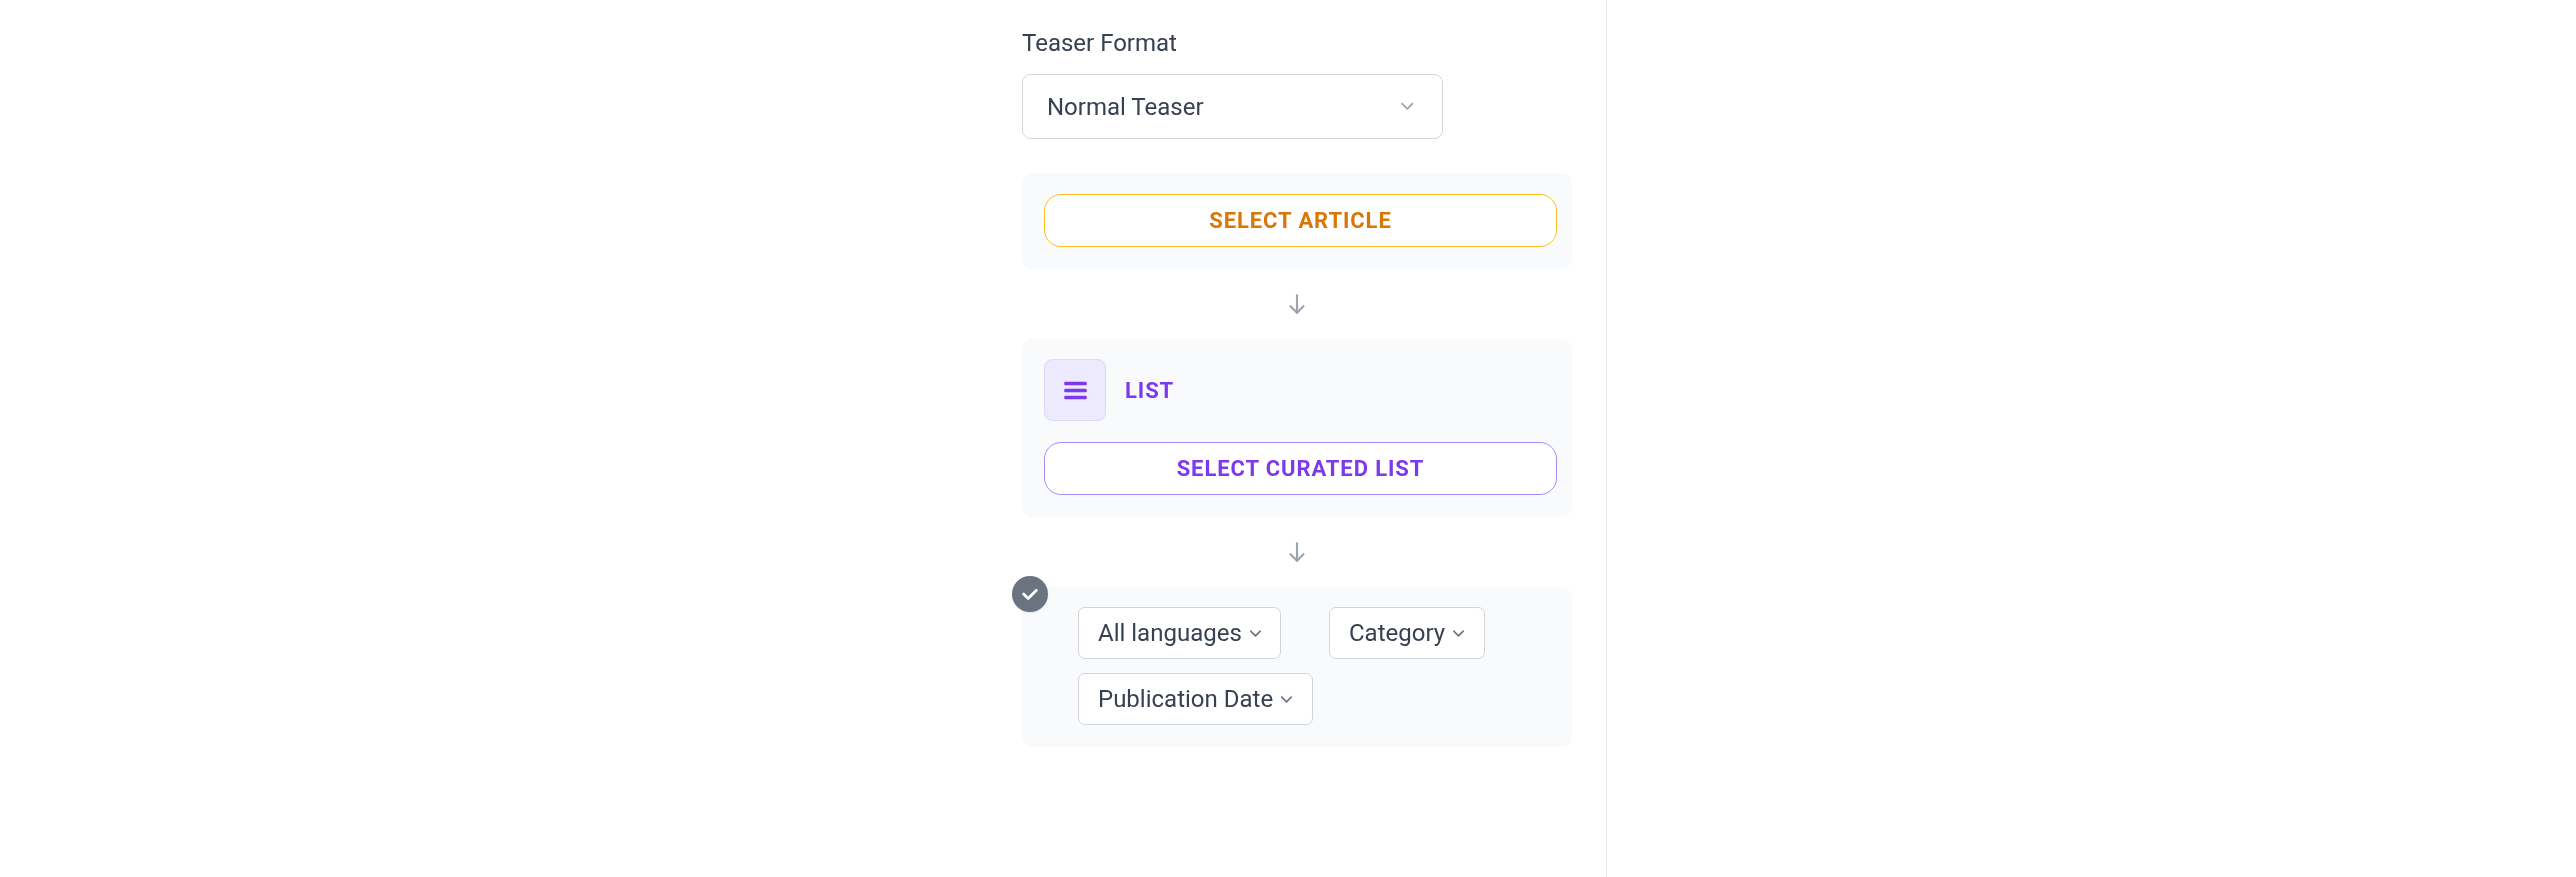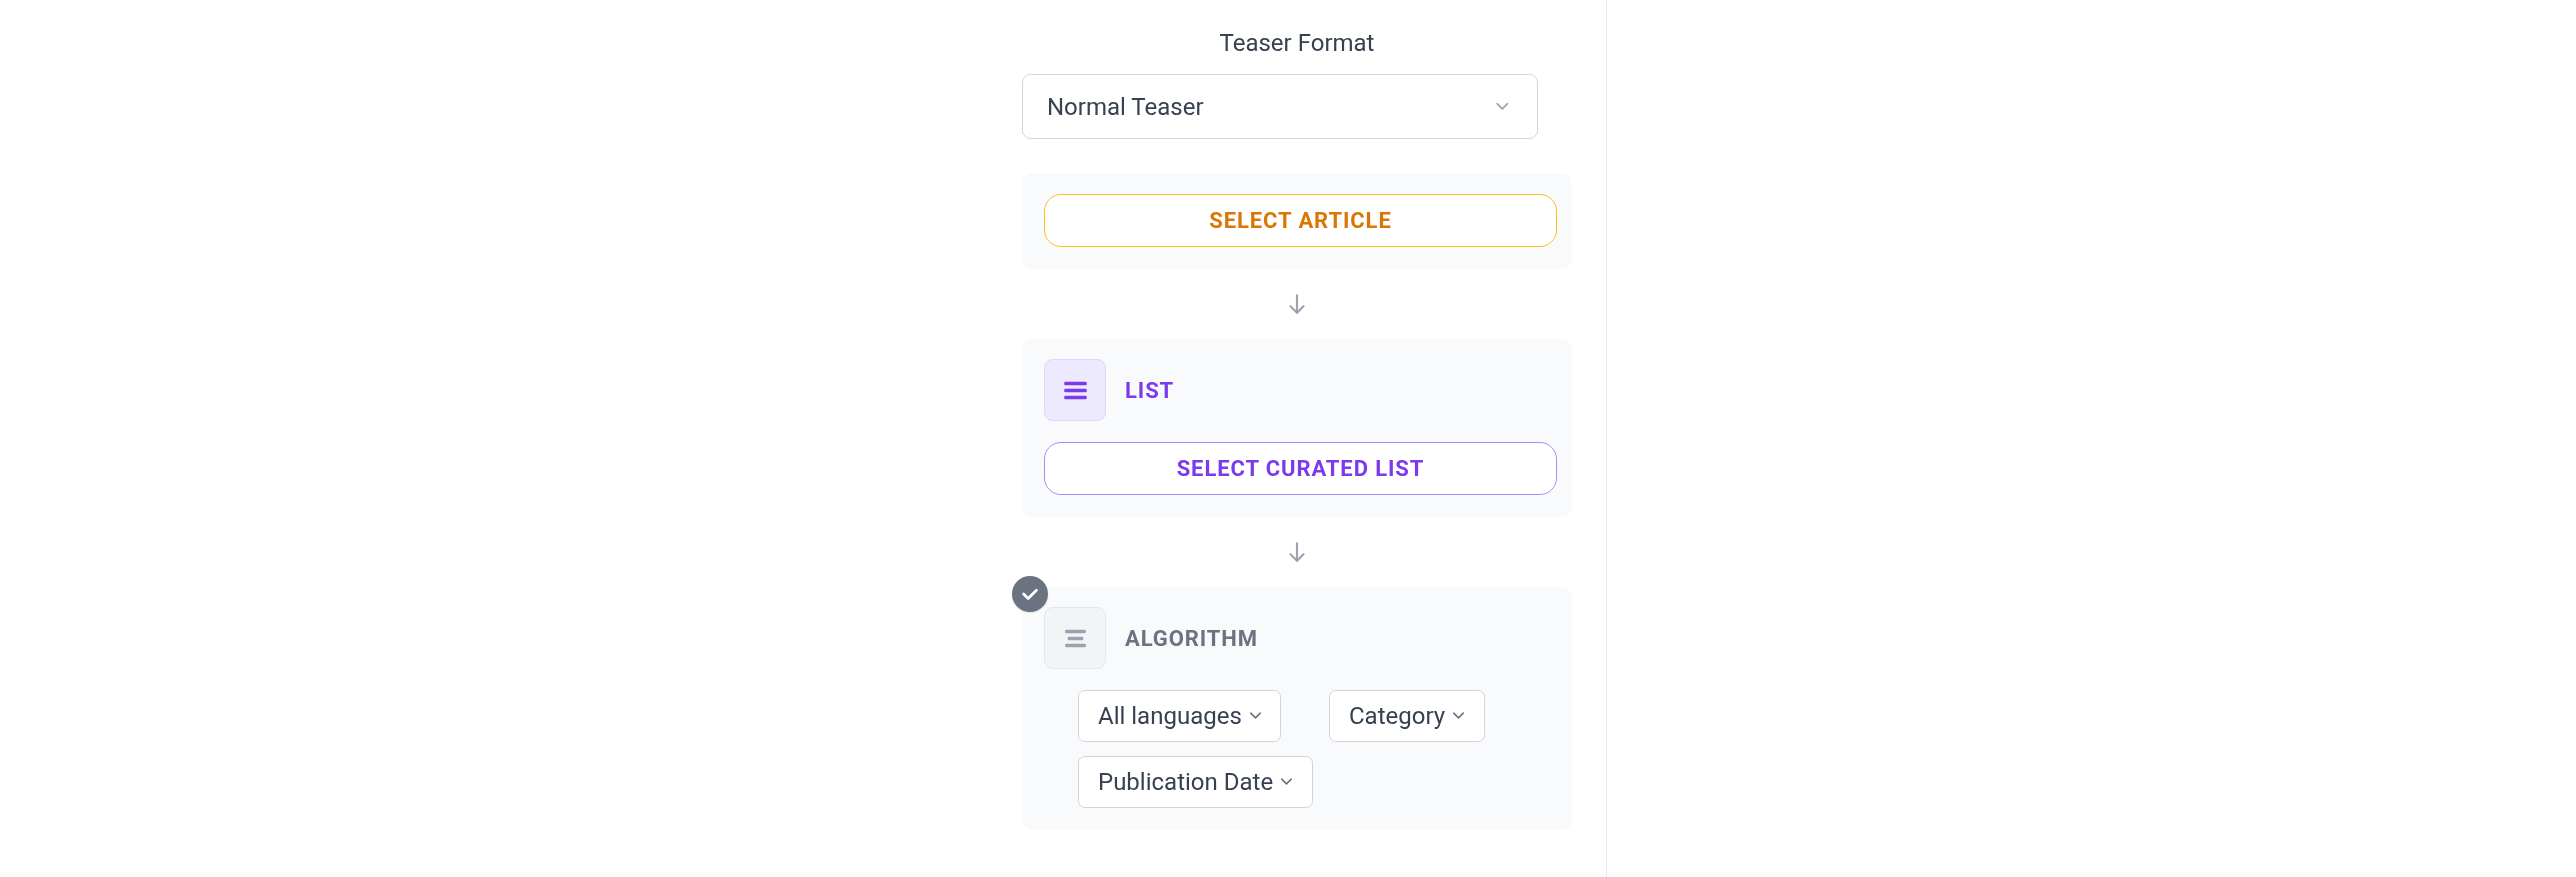--- a/index.html
+++ b/index.html
@@ -9,21 +9,20 @@
     background: #ffffff;
     font-family: -apple-system, BlinkMacSystemFont, "Segoe UI", Roboto, Helvetica, Arial, sans-serif;
     color: #374151;
     overflow: hidden;
   }
 
   .stage {
     position: relative;
     width: 2576px;
     height: 878px;
-    text-align: center;
   }
 
   .divider {
     position: absolute;
     top: 0;
     bottom: 0;
     left: 1606px;
     width: 0.9px;
     background: #e5e7eb;
   }
@@ -36,21 +35,21 @@
   }
 
   .field-label {
     font-size: 24px;
     font-weight: 400;
     color: #374151;
     margin-bottom: 17px;
   }
 
   .select-control {
-    width: 516px;
+    width: 421px;
     height: 65px;
     border: 0.9px solid #d1d5db;
     border-radius: 8.6px;
     background: #fff;
     display: flex;
     align-items: center;
     justify-content: space-between;
     padding: 0 24px;
     cursor: pointer;
   }
@@ -218,30 +217,20 @@
           <line x1="12" y1="4" x2="12" y2="20"></line>
           <polyline points="6 14 12 20 18 14"></polyline>
         </svg>
     </div>
 
     <div class="card">
       <div class="check-badge">
         <svg width="22" height="22" viewBox="0 0 24 24" fill="none" stroke="#ffffff" stroke-width="3" stroke-linecap="round" stroke-linejoin="round">
             <polyline points="5 12 10 17 19 8"></polyline>
           </svg>
-      </div>
-      <div class="card-header">
-        <div class="icon-tile tile-algo">
-          <svg width="33" height="33" viewBox="0 0 38 38">
-            <rect x="7" y="9" width="24" height="4" rx="1.5" fill="#9ca3af"></rect>
-            <rect x="10" y="17" width="18" height="4" rx="1.5" fill="#9ca3af"></rect>
-            <rect x="7" y="25" width="24" height="4" rx="1.5" fill="#9ca3af"></rect>
-          </svg>
-        </div>
-        <div class="card-title title-algo">ALGORITHM</div>
       </div>
       <div class="dd-row">
         <div class="dd">
           <span class="dd-label">All languages</span>
           <span class="chev">
             <svg width="19" height="19" viewBox="0 0 24 24" fill="none" stroke="currentColor" stroke-width="2" stroke-linecap="round" stroke-linejoin="round">
                 <polyline points="6 9 12 15 18 9"></polyline>
               </svg>
           </span>
         </div>

